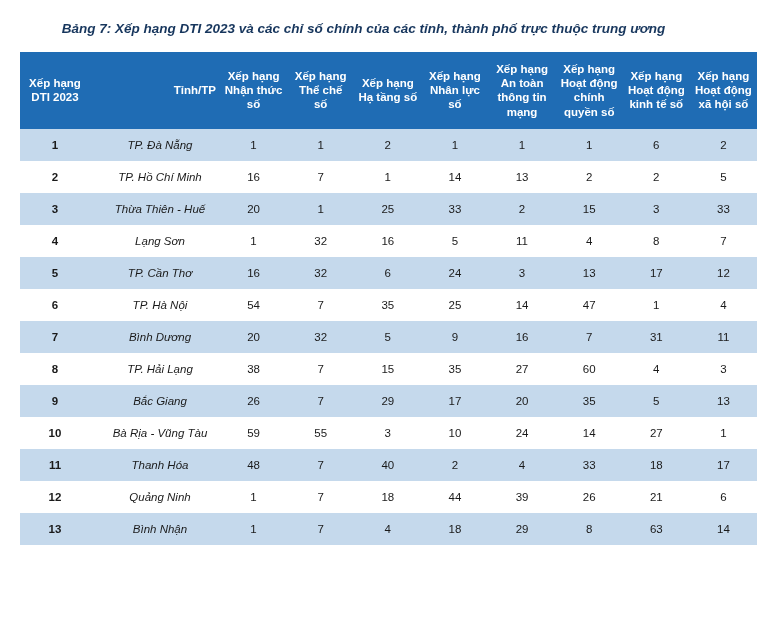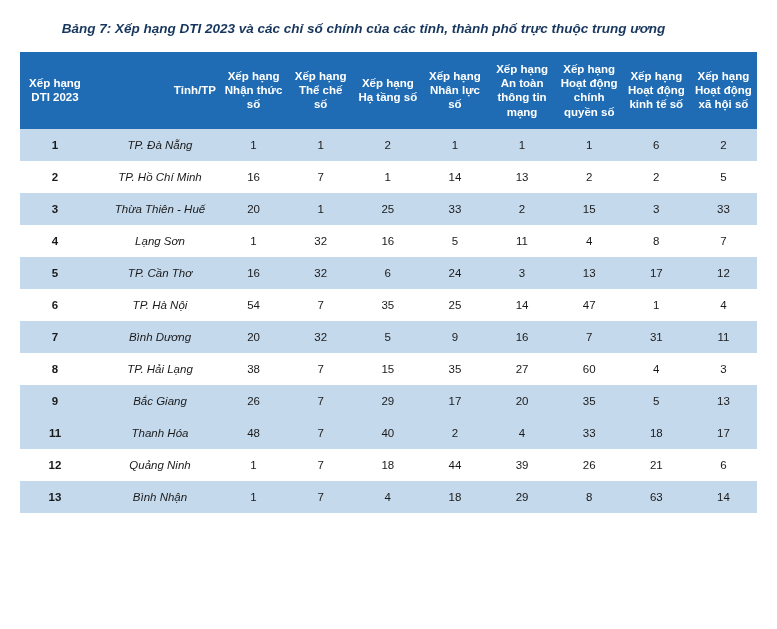--- a/index.html
+++ b/index.html
@@ -203,20 +203,32 @@
           <td class="c-prov">Bắc Giang</td>
           <td>26</td>
           <td>7</td>
           <td>29</td>
           <td>17</td>
           <td>20</td>
           <td>35</td>
           <td>5</td>
           <td>13</td>
         </tr>
+        <tr class="even">
+          <td class="c-rank">10</td>
+          <td class="c-prov">Bà Rịa - Vũng Tàu</td>
+          <td>59</td>
+          <td>55</td>
+          <td>3</td>
+          <td>10</td>
+          <td>24</td>
+          <td>14</td>
+          <td>27</td>
+          <td>1</td>
+        </tr>
         <tr class="odd">
           <td class="c-rank">11</td>
           <td class="c-prov">Thanh Hóa</td>
           <td>48</td>
           <td>7</td>
           <td>40</td>
           <td>2</td>
           <td>4</td>
           <td>33</td>
           <td>18</td>

